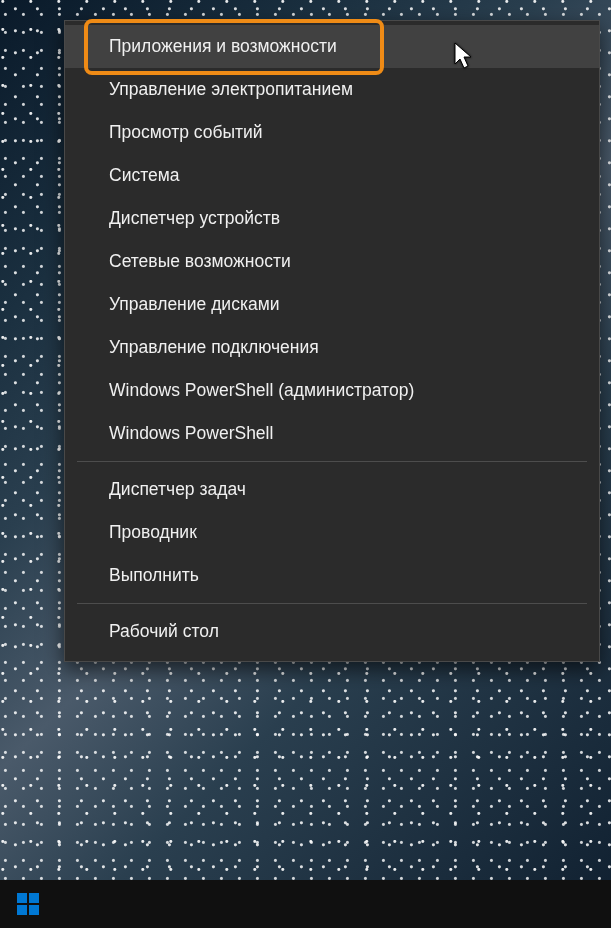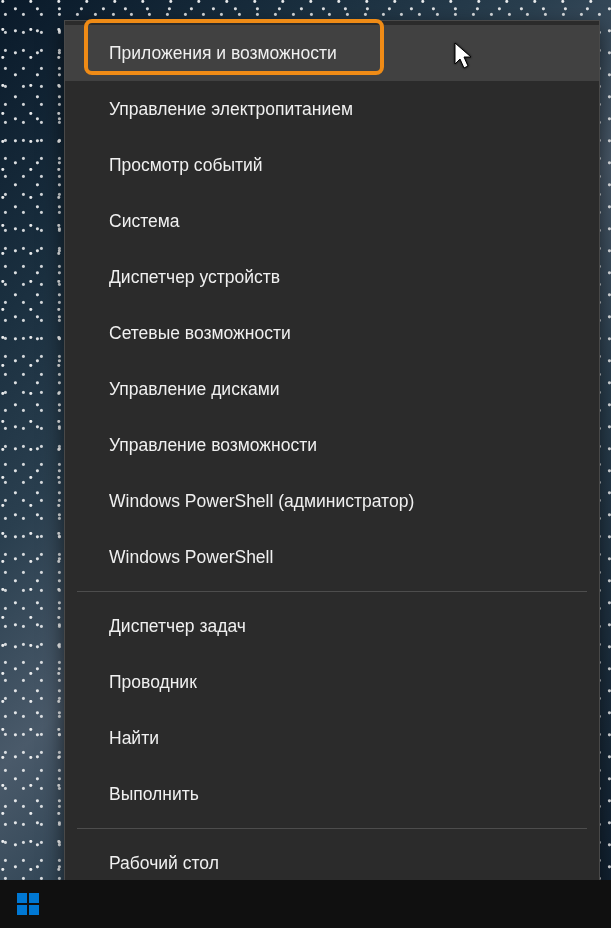--- a/index.html
+++ b/index.html
@@ -36,21 +36,21 @@
       top: 20px;
       width: 536px;
       background: #2b2b2b;
       border: 1px solid #494949;
       box-shadow: 0 8px 20px rgba(0,0,0,0.6);
       padding: 4px 0 8px 0;
     }
     .menu-item {
       position: relative;
       display: flex; align-items: center;
-      height: 56px;
+      height: 43px;
       padding: 0 44px 0 44px;
       color: #f0f0f0;
       font-size: 17.5px;
       cursor: default;
       white-space: nowrap;
     }
     .menu-item.highlighted,
     .menu-item:hover { background: #414141; }
     .menu-separator {
       height: 1px;
@@ -108,39 +108,36 @@
   <div class="menu-item">
     <span class="menu-label">Диспетчер устройств</span>
   </div>
   <div class="menu-item">
     <span class="menu-label">Сетевые возможности</span>
   </div>
   <div class="menu-item">
     <span class="menu-label">Управление дисками</span>
   </div>
   <div class="menu-item">
-    <span class="menu-label">Управление возможности</span>
+    <span class="menu-label">Управление подключения</span>
   </div>
   <div class="menu-item">
     <span class="menu-label">Windows PowerShell (администратор)</span>
   </div>
   <div class="menu-item">
     <span class="menu-label">Windows PowerShell</span>
   </div>
 
   <div class="menu-separator"></div>
 
   <div class="menu-item">
     <span class="menu-label">Диспетчер задач</span>
   </div>
   <div class="menu-item">
     <span class="menu-label">Проводник</span>
-  </div>
-  <div class="menu-item">
-    <span class="menu-label">Найти</span>
   </div>
   <div class="menu-item">
     <span class="menu-label">Выполнить</span>
   </div>
 
   <div class="menu-separator"></div>
 
   <div class="menu-item">
     <span class="menu-label">Рабочий стол</span>
   </div>

